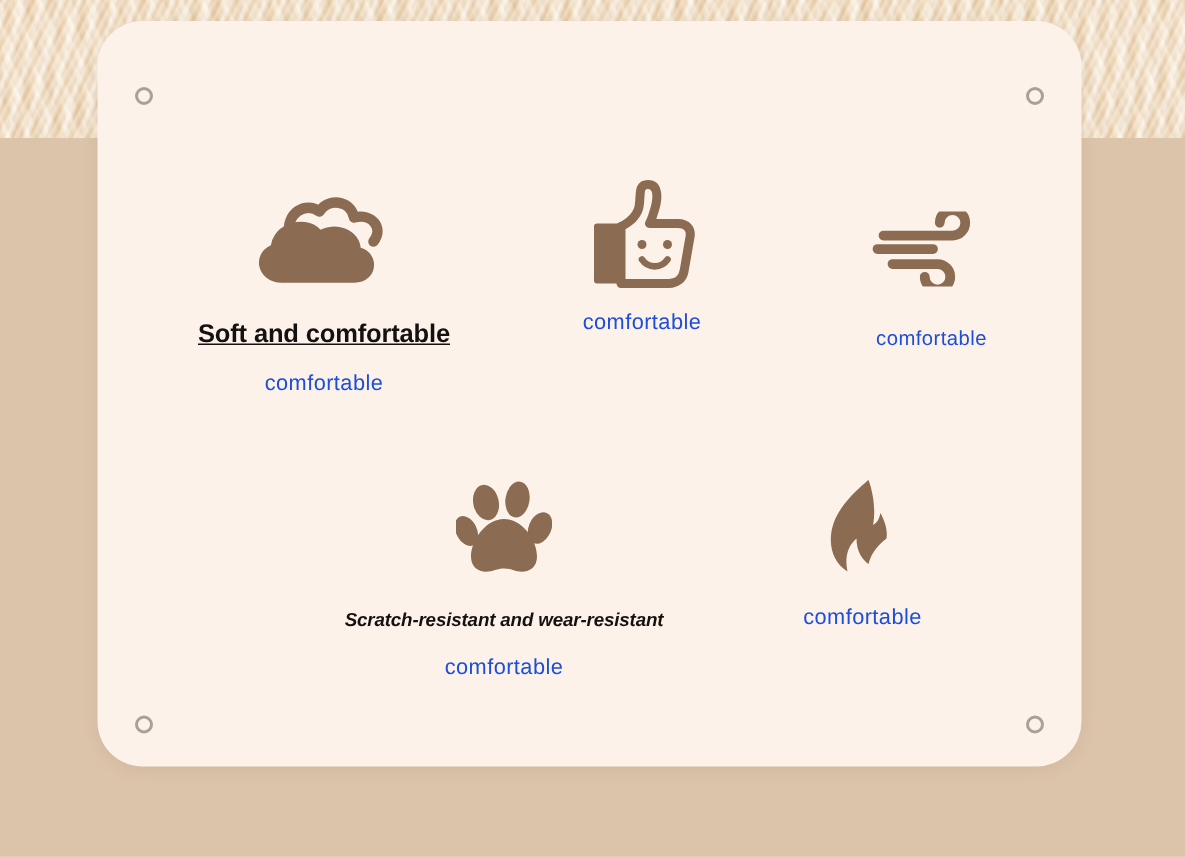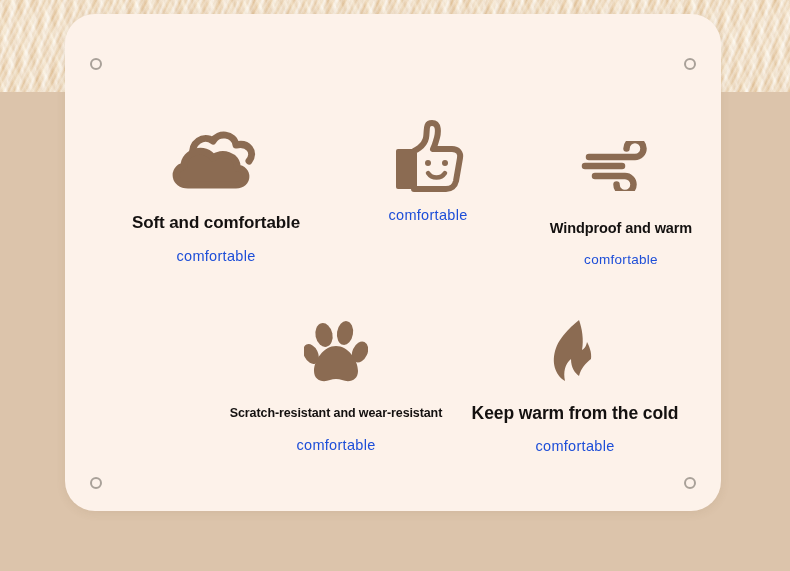--- a/index.html
+++ b/index.html
@@ -122,31 +122,31 @@
   }
 
   
   .f1 { left: 36px;  top: 110px;  width: 230px; }
   .f2 { left: 265px; top: 106px;  width: 196px; }
   .f3 { left: 455px; top: 116px;  width: 202px; }
   
   .f4 { left: 130px; top: 300px;  width: 282px; }
   .f5 { left: 390px; top: 300px;  width: 240px; }
 
-  .f1 .title { font-size: 17px; margin-top: 17px; }
+  .f1 .title { font-size: 17px; margin-top: 17px; text-decoration: underline; }
   .f1 .subtitle { font-size: 14.5px; margin-top: 15px; }
 
   .f2 .title { font-size: 17px; margin-top: 17px; }
   .f2 .subtitle { font-size: 14.5px; margin-top: 15px; }
 
   .f3 .title { font-size: 14.5px; margin-top: 18px; }
   .f3 .subtitle { font-size: 13.5px; margin-top: 16px; }
 
   .f4 .icon-wrap { height: 76px; }
-  .f4 .title { font-size: 12.5px; margin-top: 16px; }
+  .f4 .title { font-size: 12.5px; margin-top: 16px; font-style: italic; }
   .f4 .subtitle { font-size: 14.5px; margin-top: 17px; }
 
   .f5 .icon-wrap { height: 76px; }
   .f5 .title { font-size: 17.5px; margin-top: 13px; }
   .f5 .subtitle { font-size: 14.5px; margin-top: 14px; }
 
   svg { display: block; }
 </style>
 </head>
 <body>
@@ -196,21 +196,20 @@
     <div class="feature f3">
       <div class="icon-wrap">
         <svg width="80" height="50" viewBox="0 0 80 50">
           <g fill="none" stroke="#8B6B52" stroke-width="6.5" stroke-linecap="round" stroke-linejoin="round">
             <path d="M8 16 H54 A8.5 8.5 0 1 0 45.5 7.5"></path>
             <path d="M4 25 H41"></path>
             <path d="M14 35 H44 A8.5 8.5 0 1 1 35.5 43.5"></path>
           </g>
         </svg>
       </div>
-      <div class="title">Windproof and warm</div>
       <div class="subtitle">comfortable</div>
     </div>
 
     <div class="feature f4">
       <div class="icon-wrap">
         <svg width="64" height="68" viewBox="0 0 64 68">
           <g fill="#8B6B52">
             <ellipse cx="20" cy="17" rx="8.5" ry="12" transform="rotate(-12 20 17)"></ellipse>
             <ellipse cx="41" cy="15" rx="8" ry="12" transform="rotate(9 41 15)"></ellipse>
             <ellipse cx="7" cy="36" rx="7" ry="10.5" transform="rotate(-26 7 36)"></ellipse>
@@ -222,18 +221,17 @@
       <div class="title">Scratch-resistant and wear-resistant</div>
       <div class="subtitle">comfortable</div>
     </div>
 
     <div class="feature f5">
       <div class="icon-wrap">
         <svg width="58" height="68" viewBox="0 0 58 68">
           <path d="M33 2 C33 2, 15 16, 10 30 C5 44, 9 57, 19 63 C17 54, 19 46, 25 41 C25 50, 29 55, 33 58 C35 50, 40 45, 45 41 C46 34, 43 28, 41 24 C40 29, 38 31, 36 32 C38 22, 36 10, 33 2 Z" fill="#8B6B52"></path>
         </svg>
       </div>
-      <div class="title">Keep warm from the cold</div>
       <div class="subtitle">comfortable</div>
     </div>
 
   </div>
 </div>
 
 </body></html>

